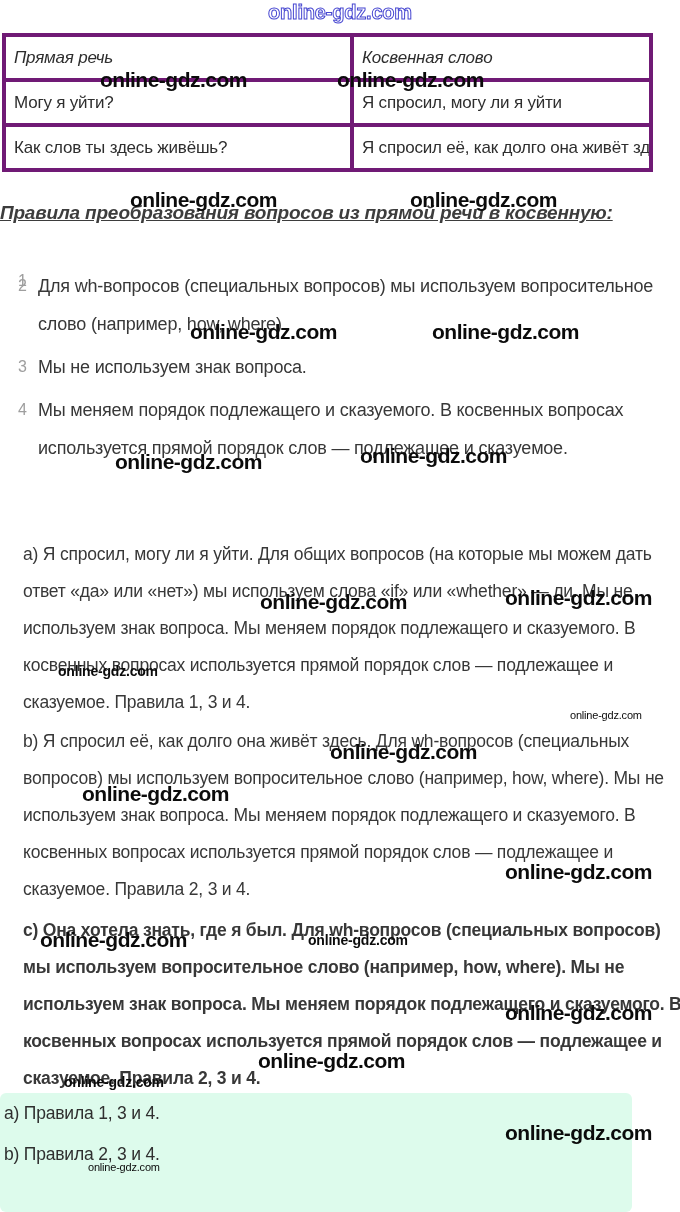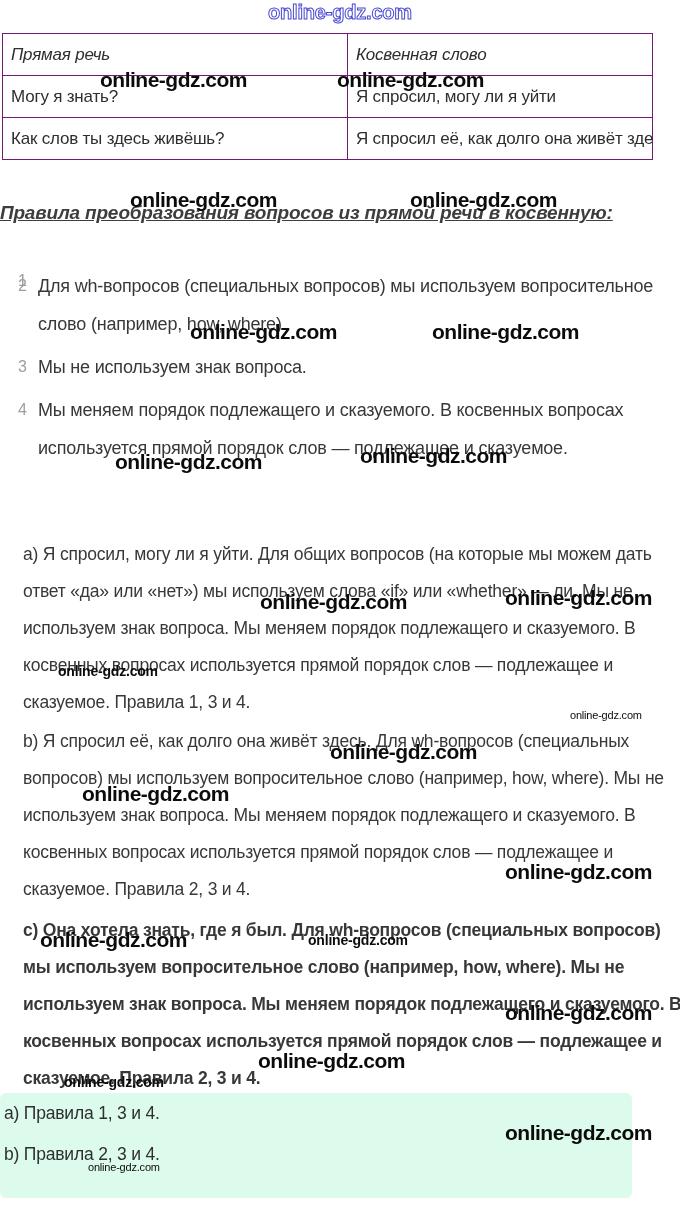--- a/index.html
+++ b/index.html
@@ -15,21 +15,21 @@
   }
   .wm-bold{font-size:21px;font-weight:700;letter-spacing:-0.5px;}
   .wm-small{font-size:14px;font-weight:600;}
   .wm-tiny{font-size:11px;font-weight:500;}
   
   .speech-table{
     position:absolute;left:2px;top:33px;width:651px;border-collapse:collapse;
     font-size:17px;color:#2e2e2e;table-layout:fixed;
   }
   .speech-table td,.speech-table th{
-    border:1px solid #701a75;padding:0 8px;text-align:left;vertical-align:middle;
+    border:4px solid #701a75;padding:0 8px;text-align:left;vertical-align:middle;
     font-weight:400;overflow:hidden;white-space:nowrap;
   }
   .speech-table th{font-style:italic;height:41px;}
   .speech-table td{height:41px;}
   .col-direct{width:328px;}
   
   .rules-heading{
     position:absolute;left:0;top:202px;width:680px;font-style:italic;font-weight:600;
     font-size:19px;color:#3d3d3d;text-decoration:underline;
   }
@@ -37,40 +37,40 @@
   .rules-list{position:absolute;left:0;top:262px;width:660px;margin:0;padding:0;list-style:none;}
   .rules-list li{position:relative;padding-left:38px;margin-bottom:5px;line-height:38px;font-size:18px;}
   .rules-list .num{position:absolute;left:18px;top:0;color:#9e9e9e;font-size:16px;}
   
   .para{position:absolute;left:0;width:662px;font-size:17.5px;line-height:37px;color:#383838;margin-left:23px;}
   .para-a{top:536px;}
   .para-b{top:723px;}
   .para-c{top:912px;font-weight:bold;}
   
   .answer-box{
-    position:absolute;left:0;top:1093px;width:632px;height:105px;background:#ddfbec;
+    position:absolute;left:0;top:1093px;width:632px;height:119px;background:#ddfbec;
     border-radius:6px;box-sizing:border-box;padding:8px 0 0 4px;
   }
   .answer-box div{font-size:17.5px;line-height:24px;margin-bottom:17px;color:#2f2f2f;}
 </style>
 </head>
 <body>
 
 <div class="page">
 
   <div class="wm wm-outline">online-gdz.com</div>
 
   <table class="speech-table">
     <tbody>
         <tr>
       <th class="col-direct">Прямая речь</th>
       <th>Косвенная слово</th>
     </tr>
     <tr>
-      <td>Могу я знать?</td>
+      <td>Могу я уйти?</td>
       <td>Я спросил, могу ли я уйти</td>
     </tr>
     <tr>
       <td>Как слов ты здесь живёшь?</td>
       <td>Я спросил её, как долго она живёт здесь</td>
     </tr>
   </tbody>
     </table>
 
   <div class="rules-heading">Правила преобразования вопросов из прямой речи в косвенную:</div>

